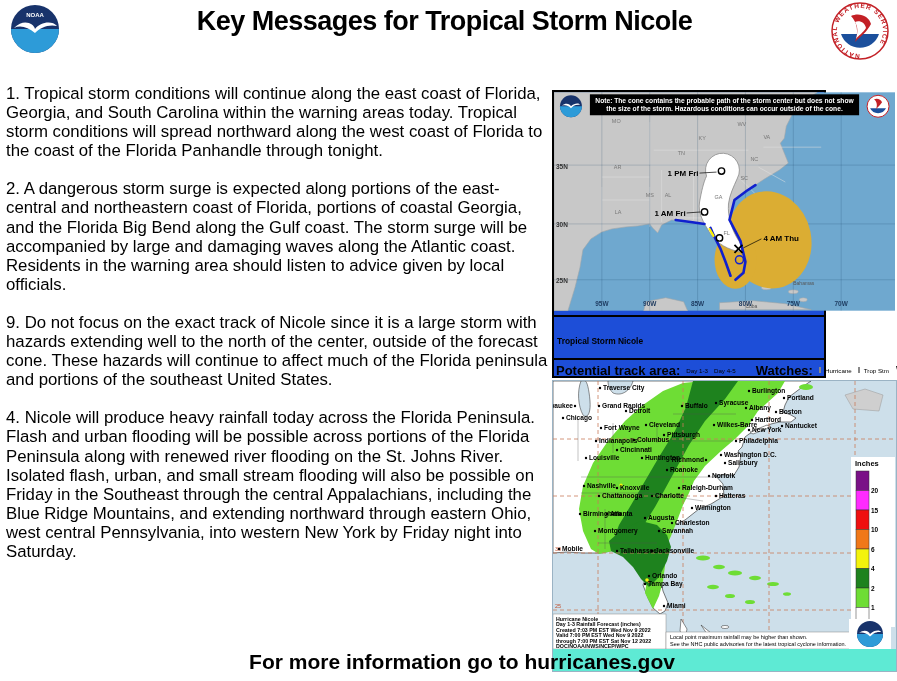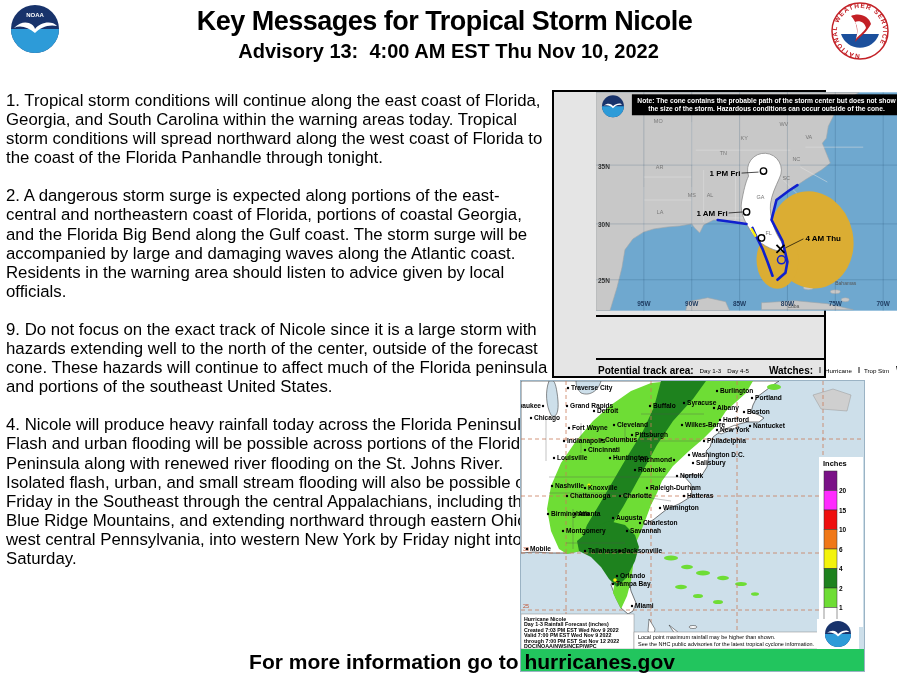--- a/index.html
+++ b/index.html
@@ -6,47 +6,46 @@
   *{box-sizing:border-box;}
   .page{position:relative;width:897px;height:681px;background:#fff;overflow:hidden;
         font-family:"Liberation Sans", sans-serif;color:#000;}
   .hdr-title{position:absolute;top:6px;left:70px;right:78px;text-align:center;
              font-size:27px;font-weight:bold;letter-spacing:-0.5px;}
   .hdr-sub{position:absolute;top:40px;left:70px;right:70px;text-align:center;
            font-size:20px;font-weight:bold;white-space:pre;}
   .logo-abs{position:absolute;}
   .messages{position:absolute;left:6px;top:84px;width:543px;
             font-size:16.8px;line-height:19.1px;}
-  .messages p{margin:7px 0 19px 0;}
+  .messages p{margin:0 0 19px 0;}
   .footer-text{position:absolute;top:650px;left:0;right:0;text-align:center;
                font-size:21px;font-weight:bold;margin-left:27px;}
   
   .cone-panel{position:absolute;left:552px;top:90px;width:274px;height:288px;
-              border:2px solid #000;background:#e5e5e5;padding-left:42px;}
+              border:2px solid #000;background:#1d4ed8;}
   .cone-info{display:flex;height:43px;border-top:2px solid #000;
              padding:2px 2px 0 3px;font-size:6.3px;line-height:8.6px;}
   .ci-col{white-space:pre;overflow:hidden;}
   .ci-t{font-size:8.4px;font-weight:bold;line-height:10px;}
   .cone-legend{display:flex;align-items:center;height:22px;border-top:2px solid #000;
                padding:0 2px;font-size:6.2px;gap:3px;}
-  .lg-t{font-weight:bold;font-size:10px;white-space:nowrap;}
+  .lg-t{font-weight:bold;font-size:13px;white-space:nowrap;}
   .sw{display:inline-block;width:11px;height:6px;border:0.5px solid #888;margin:0 1px 0 3px;
       vertical-align:middle;}
   .lg-item{white-space:nowrap;}
   
-  .rain-panel{position:absolute;left:520px;top:380px;width:345px;height:292px;
-              border:1px solid #9bb3c4;background:#22c55e;}
+  .rain-panel{position:absolute;left:552px;top:380px;width:345px;height:292px;
+              border:1px solid #9bb3c4;background:#5eead4;}
   svg text{font-family:"Liberation Sans", sans-serif;}
 </style>
 </head>
 <body>
 <div class="page">
 
 <div class="hdr-title">Key Messages for Tropical Storm Nicole</div>
-<div class="hdr-sub">Advisory 13:  4:00 AM EST Thu Nov 10, 2022</div>
 
 <svg class="logo-abs" style="left:10px;top:4px" width="50" height="50" viewBox="0 0 50 50">
   <circle cx="25" cy="25" r="24" fill="#18336B"></circle>
   <path d="M1,25 A24,24 0 0 0 49,25 L1,25 Z" fill="#2D9BD8"></path>
   <path d="M4,24 C14,14 24,20 25,25 C30,18 42,16 47,22 C38,20 30,24 25,29 C18,23 10,21 4,24 Z" fill="#fff"></path>
   <text x="25" y="13" font-size="6" fill="#fff" text-anchor="middle" font-weight="bold">NOAA</text>
 </svg>
 
 <svg class="logo-abs" style="right:8px;top:2px" width="58" height="58" viewBox="0 0 58 58">
   <circle cx="29" cy="29" r="28" fill="#fff" stroke="#C32026" stroke-width="1.5"></circle>
@@ -164,20 +163,26 @@
     </g>
     <g>
       <circle cx="325" cy="14" r="11" fill="#fff" stroke="#C32026" stroke-width="1"></circle>
       <path d="M317,16 A9,9 0 0 0 333,16 Z" fill="#1B4F9C"></path>
       <path d="M321,7 C324,5.5 328,7 329,10 C327,13 325,14.5 323,17 C324.5,13 324,9.5 321,7 Z" fill="#C32026"></path>
     </g>
   </svg>
 
   
   <div class="cone-info">
+    <div class="ci-col" style="width:106px">
+      <div class="ci-t">Tropical Storm Nicole</div>
+      
+      
+      
+    </div>
   </div>
 
   
   <div class="cone-legend">
     <span class="lg-t">Potential track area:</span>
     <svg width="20" height="12" viewBox="0 0 20 12">
       <path d="M1,10 Q1,5 7,4 L13,2 A4,4 0 1 1 14,10 Z" fill="#fff" stroke="#000" stroke-width="0.8"></path>
     </svg>
         <span class="lg-item">Day 1-3</span>
     <svg width="20" height="12" viewBox="0 0 20 12">

